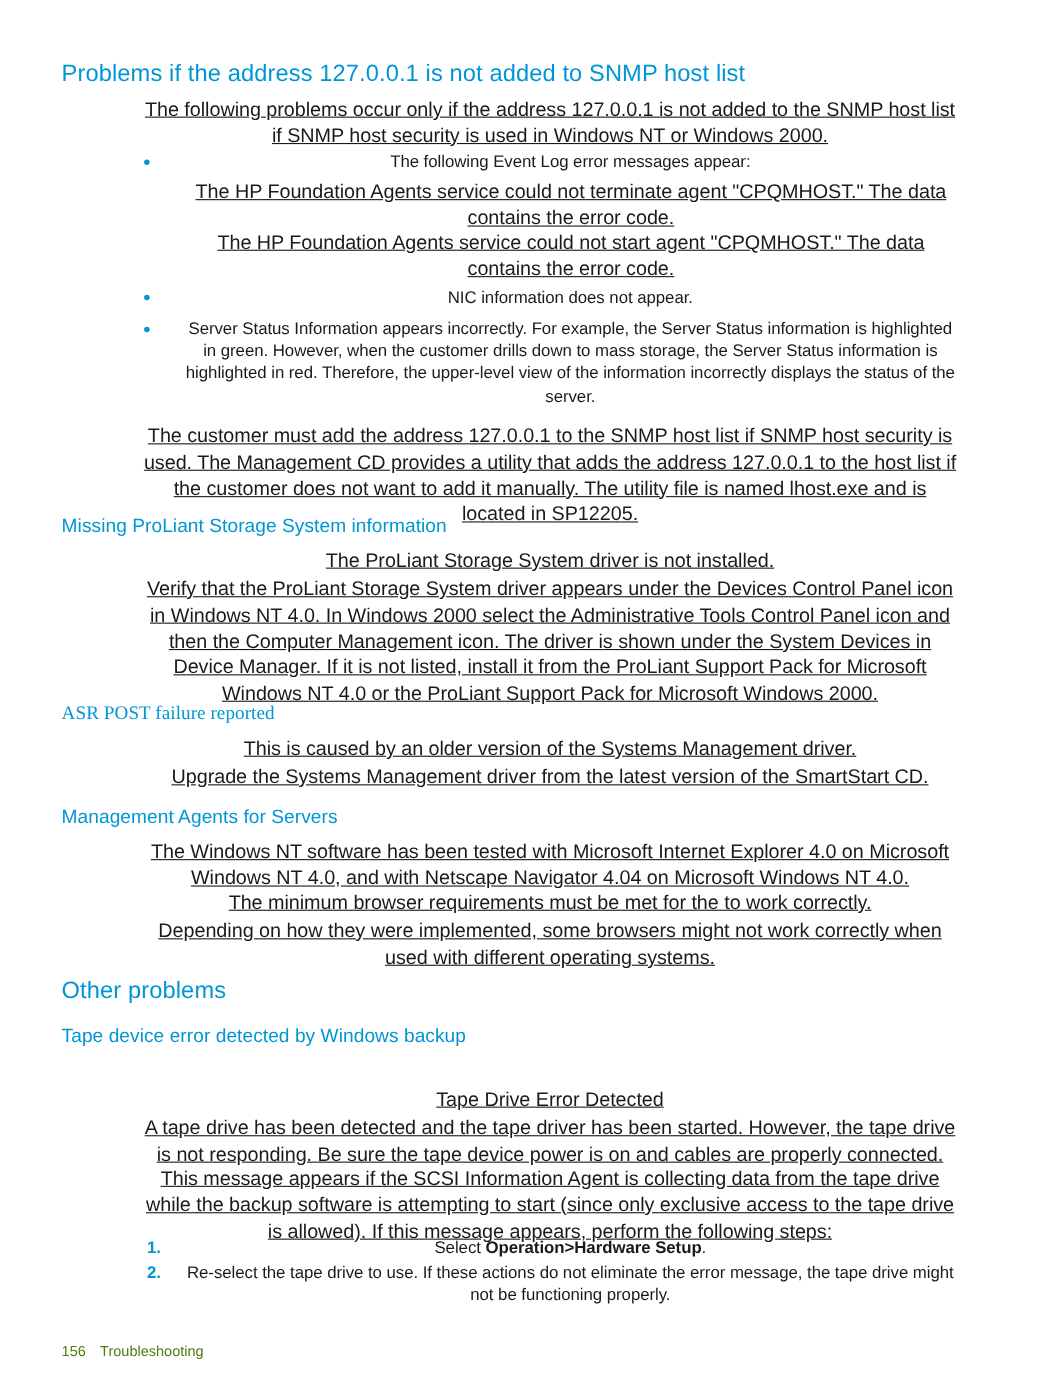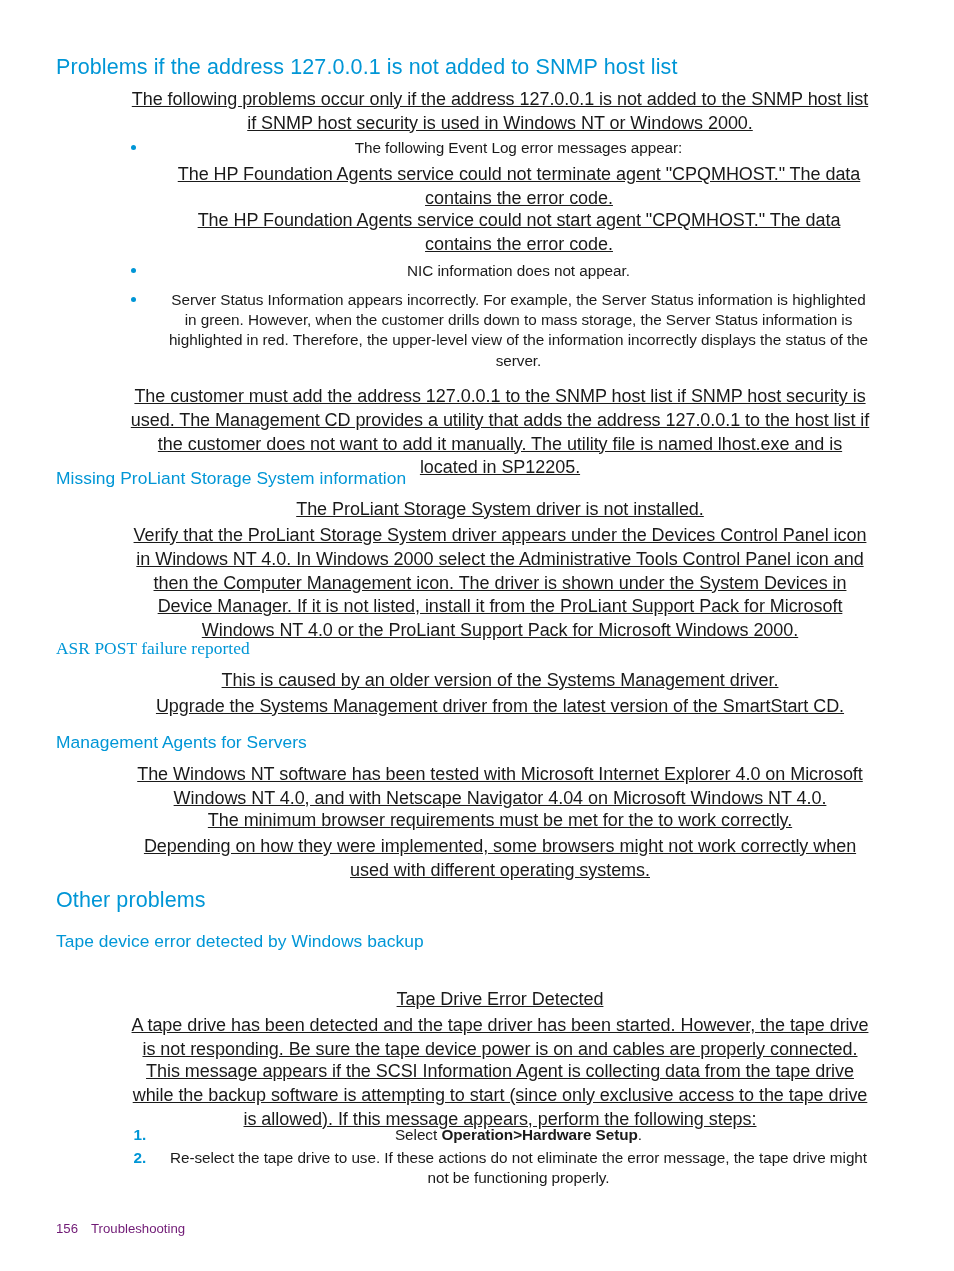--- a/index.html
+++ b/index.html
@@ -108,21 +108,21 @@
     letter-spacing: -0.05px;
   }
   .b { font-weight: bold; }
 
   
   .footer {
     position: absolute;
     left: 56px;
     bottom: 34px;
     font-size: 13.2px;
-    color: #701a75;
+    color: #4d7c0f;
     line-height: 1.2;
     white-space: pre;
   }
   .footer .pg { margin-right: 13px; }
 </style>
 </head>
 <body>
 
 <div class="page">
 

